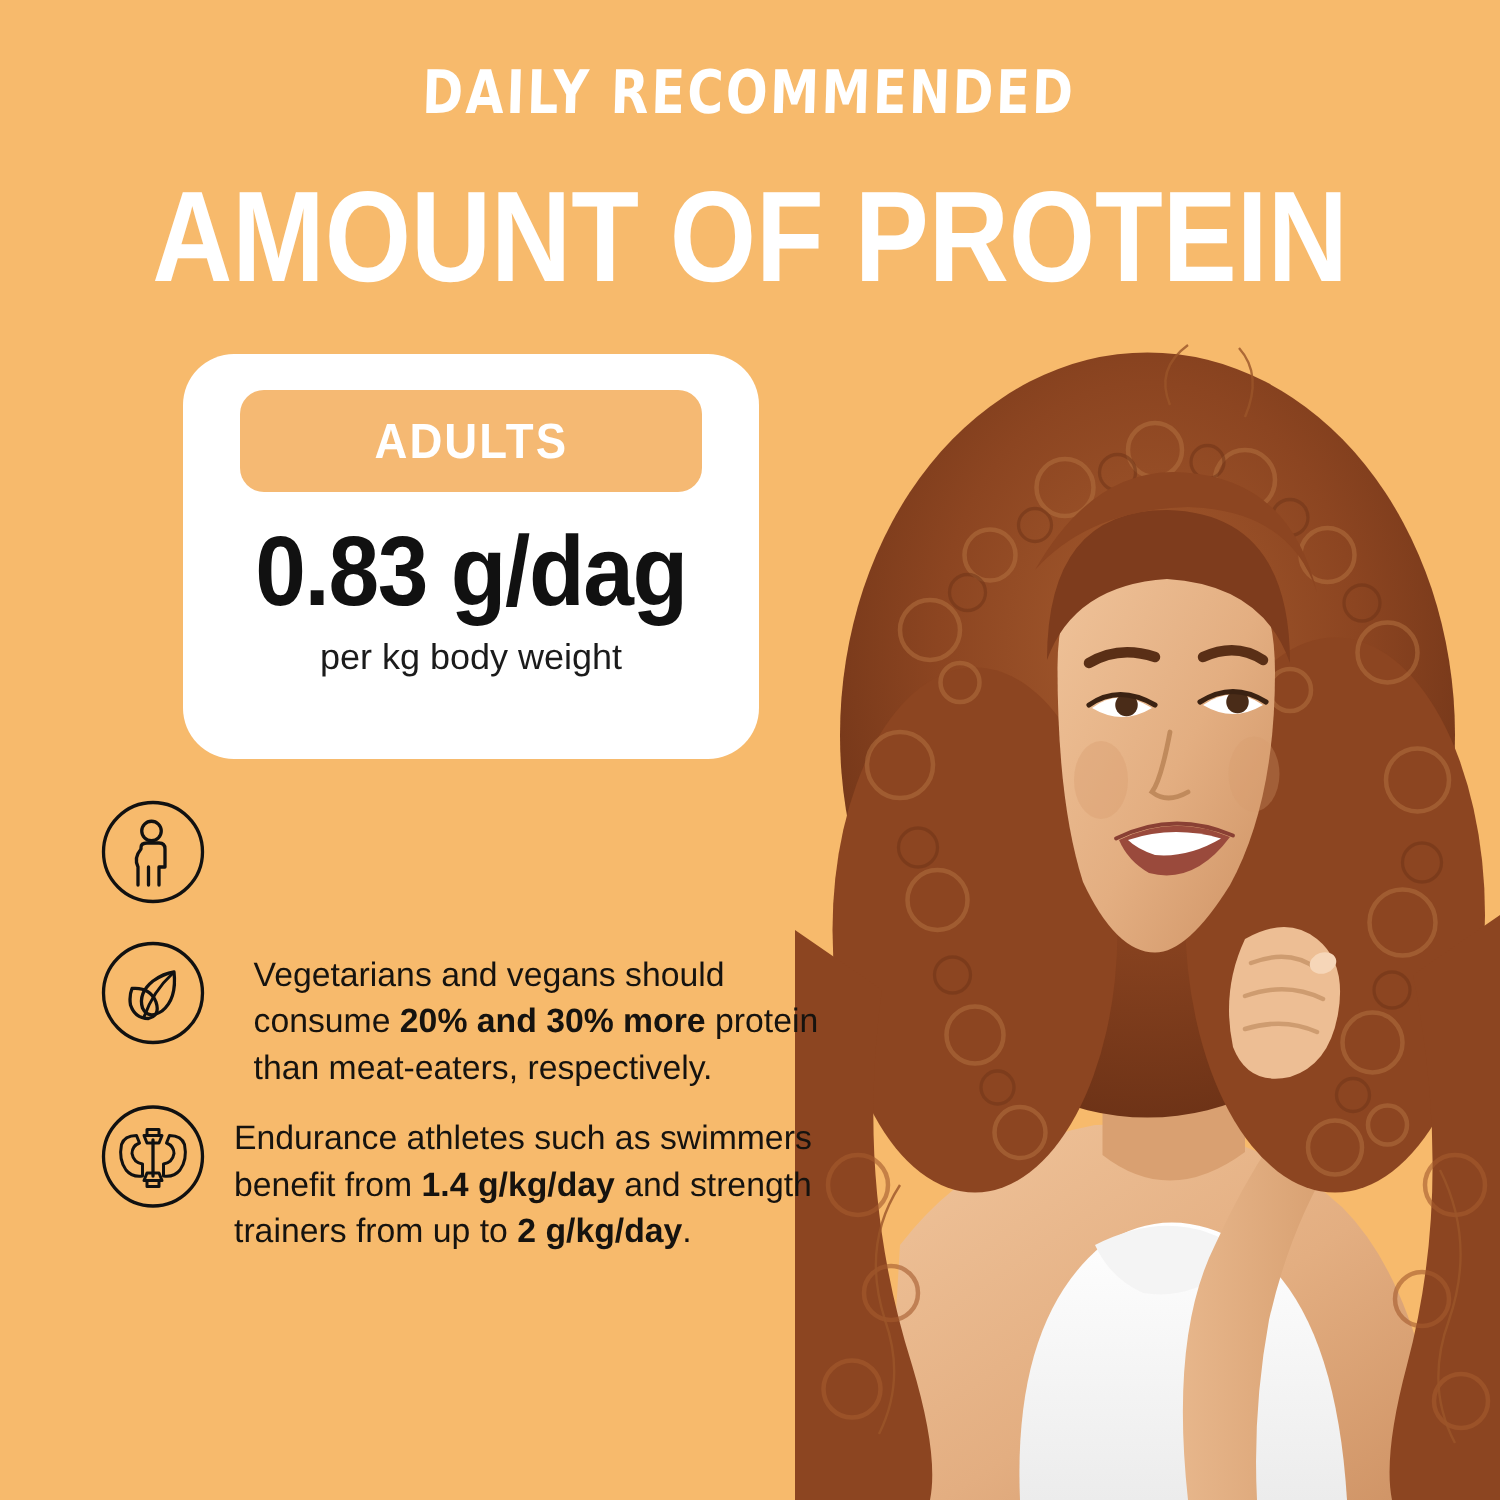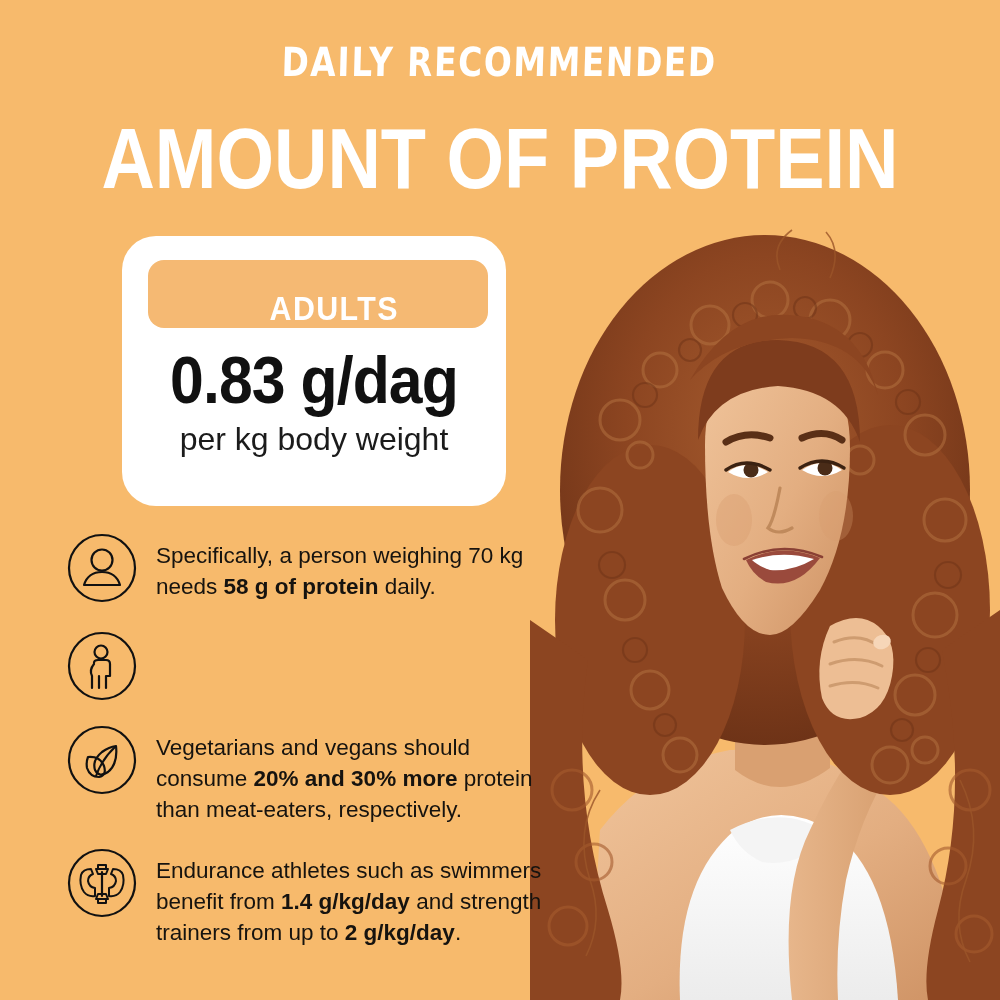--- a/index.html
+++ b/index.html
@@ -79,23 +79,22 @@
     padding: 24px 26px 18px 26px;
     text-align: center;
   }
   .badge {
     margin: 0 auto;
     width: 308px;
     height: 68px;
     background: #F5B973;
     border-radius: 16px;
     display: flex;
-    align-items: flex-end;
+    align-items: center;
     justify-content: center;
-    padding-left: 32px;
   }
   .badge-label {
     color: #FFFFFF;
     font-family: "Liberation Sans Narrow", "Liberation Sans", sans-serif;
     font-weight: bold;
     font-size: 33px;
     letter-spacing: 1.5px;
     transform: scaleX(0.92);
   }
   .card-value {
@@ -104,21 +103,21 @@
     font-family: "Liberation Sans Narrow", "Liberation Sans", sans-serif;
     font-weight: bold;
     font-size: 66px;
     line-height: 76px;
     letter-spacing: -1px;
     transform: scaleX(0.92);
   }
   .card-sub {
     margin-top: 6px;
     color: #1b1b1b;
-    font-size: 32px;
+    font-size: 24px;
     line-height: 30px;
     font-weight: normal;
   }
 
   
   .bullets {
     position: absolute;
     left: 66px;
     top: 532px;
     width: 500px;
@@ -142,21 +141,21 @@
     color: #16130f;
     font-size: 22.5px;
     line-height: 31px;
     padding-top: 8px;
   }
   .bullet-text b { font-weight: bold; }
 
   
   .bullet.r1 { margin-bottom: 26px; }
   .bullet.r2 { margin-bottom: 22px; }
-  .bullet.r3 { margin-bottom: 22px; }
+  .bullet.r3 { margin-bottom: 8px; gap: 13px; }
 </style>
 </head>
 <body>
 
 <div id="poster">
 
   <div class="photo-wrap">
     <svg class="photo-svg" viewBox="0 0 470 810" preserveAspectRatio="xMidYMid slice">
       <defs>
         <radialGradient id="hairGrad" cx="50%" cy="38%" r="62%">
@@ -291,30 +290,20 @@
   <div class="card">
     <div class="badge">
       <span class="badge-label">ADULTS</span>
     </div>
     <div class="card-value">0.83 g/dag</div>
     <div class="card-sub">per kg body weight</div>
   </div>
 
   <div class="bullets">
 
-    <div class="bullet r1">
-      <div class="bullet-icon">
-        <svg viewBox="0 0 72 72">
-          <circle cx="36" cy="36" r="33" fill="none" stroke="#111" stroke-width="2.2"></circle>
-          <circle cx="36" cy="28" r="10.5" fill="none" stroke="#111" stroke-width="2.2"></circle>
-          <path d="M18 53 Q22 40 36 40 Q50 40 54 53 Z" fill="none" stroke="#111" stroke-width="2.2" stroke-linejoin="round"></path>
-        </svg>
-      </div>
-      <div class="bullet-text">Specifically, a person weighing 70 kg needs <b>58 g of protein</b> daily.</div>
-    </div>
 
     <div class="bullet r2">
       <div class="bullet-icon">
         <svg viewBox="0 0 72 72">
           <circle cx="36" cy="36" r="33" fill="none" stroke="#111" stroke-width="2.2"></circle>
           <circle cx="35" cy="22" r="6.5" fill="none" stroke="#111" stroke-width="2.2"></circle>
           <path d="M28 33 Q28 30 32 30 L40 30 Q44 30 44 34 L44 46 L40 46 L40 58
                    M33 46 L33 58" fill="none" stroke="#111" stroke-width="2.2" stroke-linejoin="round" stroke-linecap="round"></path>
           <path d="M28 34 Q23 40 26 46 L26 58" fill="none" stroke="#111" stroke-width="2.2" stroke-linecap="round"></path>
         </svg>

